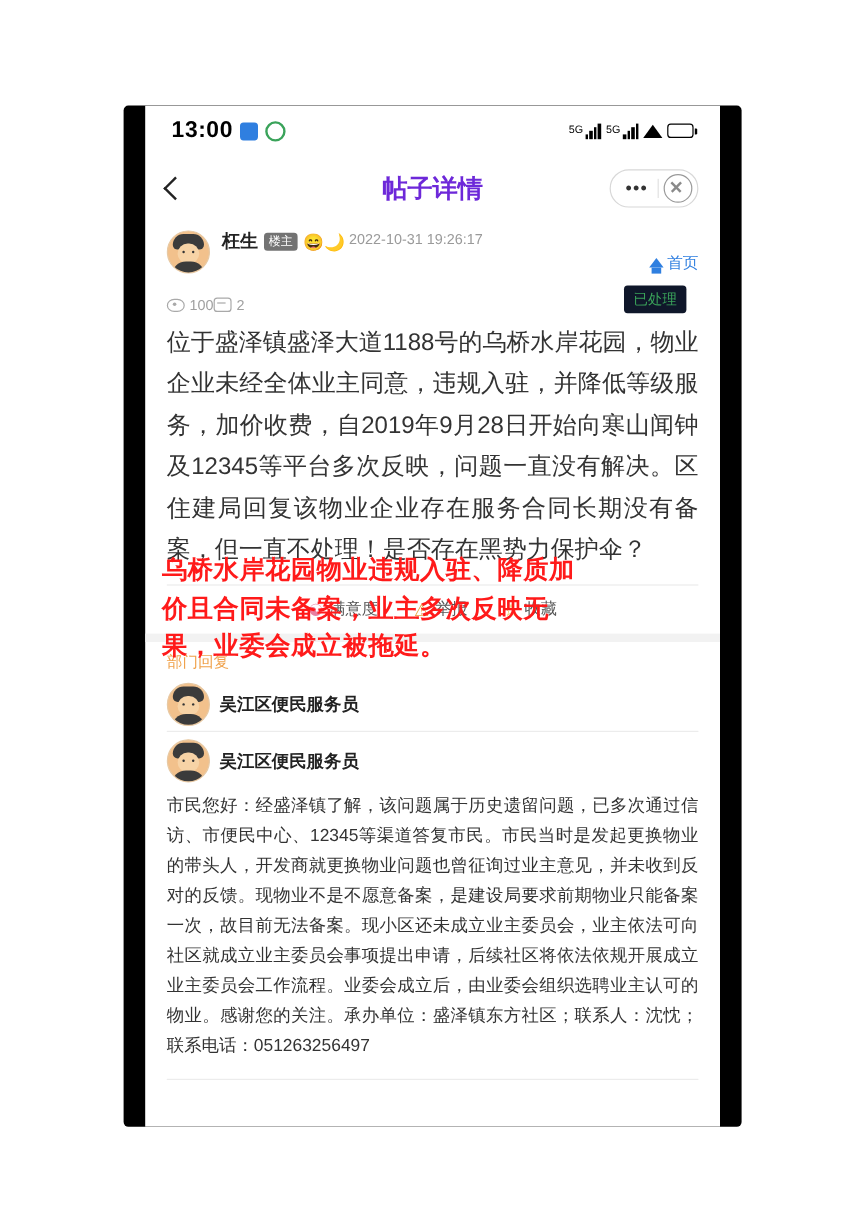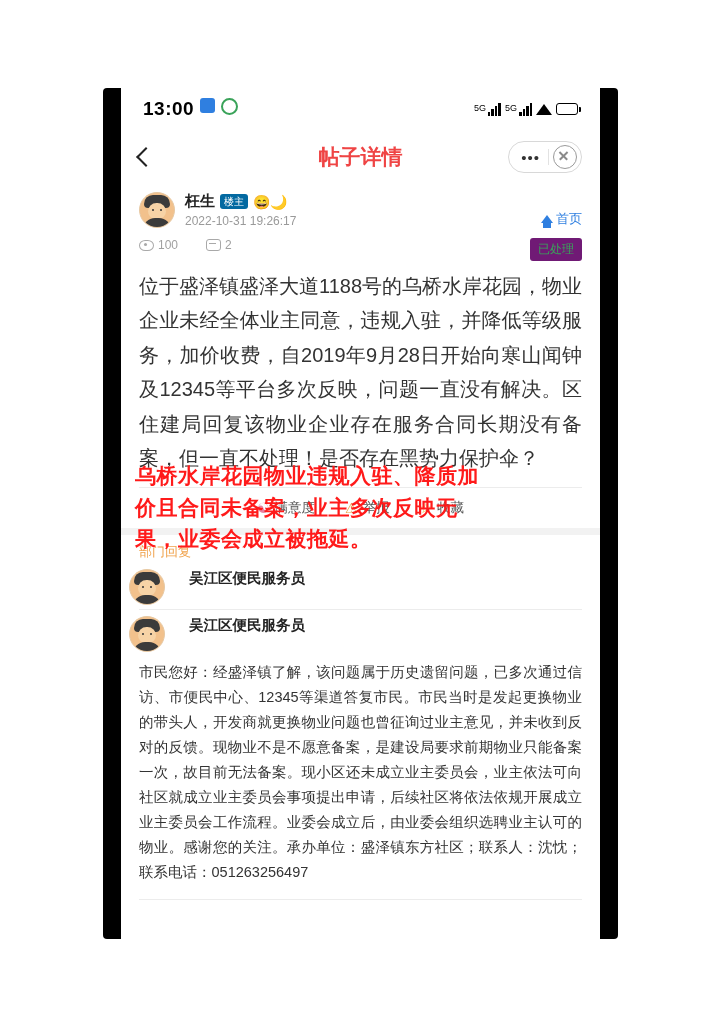--- a/index.html
+++ b/index.html
@@ -40,21 +40,21 @@
   #status-bar {
     height: 42px;
     display: flex;
     align-items: center;
     justify-content: space-between;
     padding: 0 22px;
     box-sizing: border-box;
   }
   .status-left {
     display: flex;
-    align-items: flex-start;
+    align-items: center;
     gap: 6px;
   }
   .status-time {
     font-size: 19px;
     font-weight: bold;
     color: #000;
     letter-spacing: 0.5px;
   }
   .status-badge-icon {
     width: 15px; height: 15px;
@@ -136,21 +136,21 @@
     border-bottom: 2.5px solid #222;
     transform: rotate(45deg);
     cursor: pointer;
   }
   .nav-title {
     position: absolute;
     left: 0; right: 0;
     text-align: center;
     font-size: 21px;
     font-weight: bold;
-    color: #ef4444;
+    color: #6d28d9;
     pointer-events: none;
   }
   .nav-right {
     margin-left: auto;
     display: flex;
     align-items: center;
     border: 1px solid #d8d8d8;
     border-radius: 18px;
     height: 30px;
     padding: 0 2px 0 8px;
@@ -227,35 +227,35 @@
   }
   .avatar .eye-l, .avatar .eye-r {
     position: absolute; top: 16px;
     width: 2px; height: 2px; background: #333; border-radius: 50%;
   }
   .avatar .eye-l { left: 12px; }
   .avatar .eye-r { left: 20px; }
   .author-meta {
     margin-left: 10px;
     display: flex;
-    flex-direction: column;
+    flex-direction: row;
     gap: 3px;
   }
   .author-line1 {
     display: flex;
     align-items: center;
     gap: 5px;
   }
   .author-name {
     font-size: 15px;
     color: #222;
     font-weight: bold;
   }
   .tag-louzhu {
-    background: #0369a1;
+    background: #737373;
     color: #fff;
     font-size: 10px;
     padding: 1px 4px;
     border-radius: 3px;
     line-height: 1.3;
   }
   .emoji-small { font-size: 14px; }
   .author-time {
     font-size: 12px;
     color: #9a9a9a;
@@ -300,23 +300,23 @@
     padding: 2px 5px;
     border-radius: 3px;
     margin-right: 5px;
     display: inline-block;
     vertical-align: 2px;
   }
 
   
   .stats-row {
     display: flex;
-    align-items: flex-start;
-    padding: 4px 18px 8px 18px;
-    gap: 28px;
+    align-items: flex-end;
+    padding: 4px 28px 8px 18px;
+    gap: 0;
     font-size: 12px;
     color: #a0a0a0;
   }
   .stat-item { display: flex; align-items: center; gap: 4px; }
   .eye-icon {
     width: 13px; height: 9px;
     border: 1.2px solid #a9a9a9;
     border-radius: 50% 50% 50% 50% / 60% 60% 60% 60%;
     position: relative;
   }
@@ -331,21 +331,21 @@
     border-radius: 3px;
     position: relative;
   }
   .cmt-icon:after {
     content:"";
     position:absolute; left:2px; top:3.4px;
     width: 7px; height: 1px; background: #a9a9a9;
   }
   .status-pill {
     margin-left: auto;
-    background: #701a75;
+    background: #0f172a;
     color: #3aa35a;
     font-size: 12px;
     padding: 3px 8px;
     border-radius: 3px;
   }
 
   
   .post-body {
     padding: 0 18px 12px 18px;
     font-size: 20px;
@@ -375,23 +375,23 @@
 
   
   .reply-label {
     padding: 8px 32px 2px 18px;
     font-size: 13px;
     color: #f0a24b;
   }
 
   .replier-row {
     display: flex;
-    align-items: flex-start;
-    padding: 6px 18px 4px 8px;
-    gap: 24px;
+    align-items: center;
+    padding: 6px 18px 4px 18px;
+    gap: 8px;
   }
   .replier-name {
     font-size: 14.5px;
     color: #222;
     font-weight: bold;
   }
   .reply-body {
     padding: 4px 18px 14px 18px;
     font-size: 14.5px;
     line-height: 1.72;

